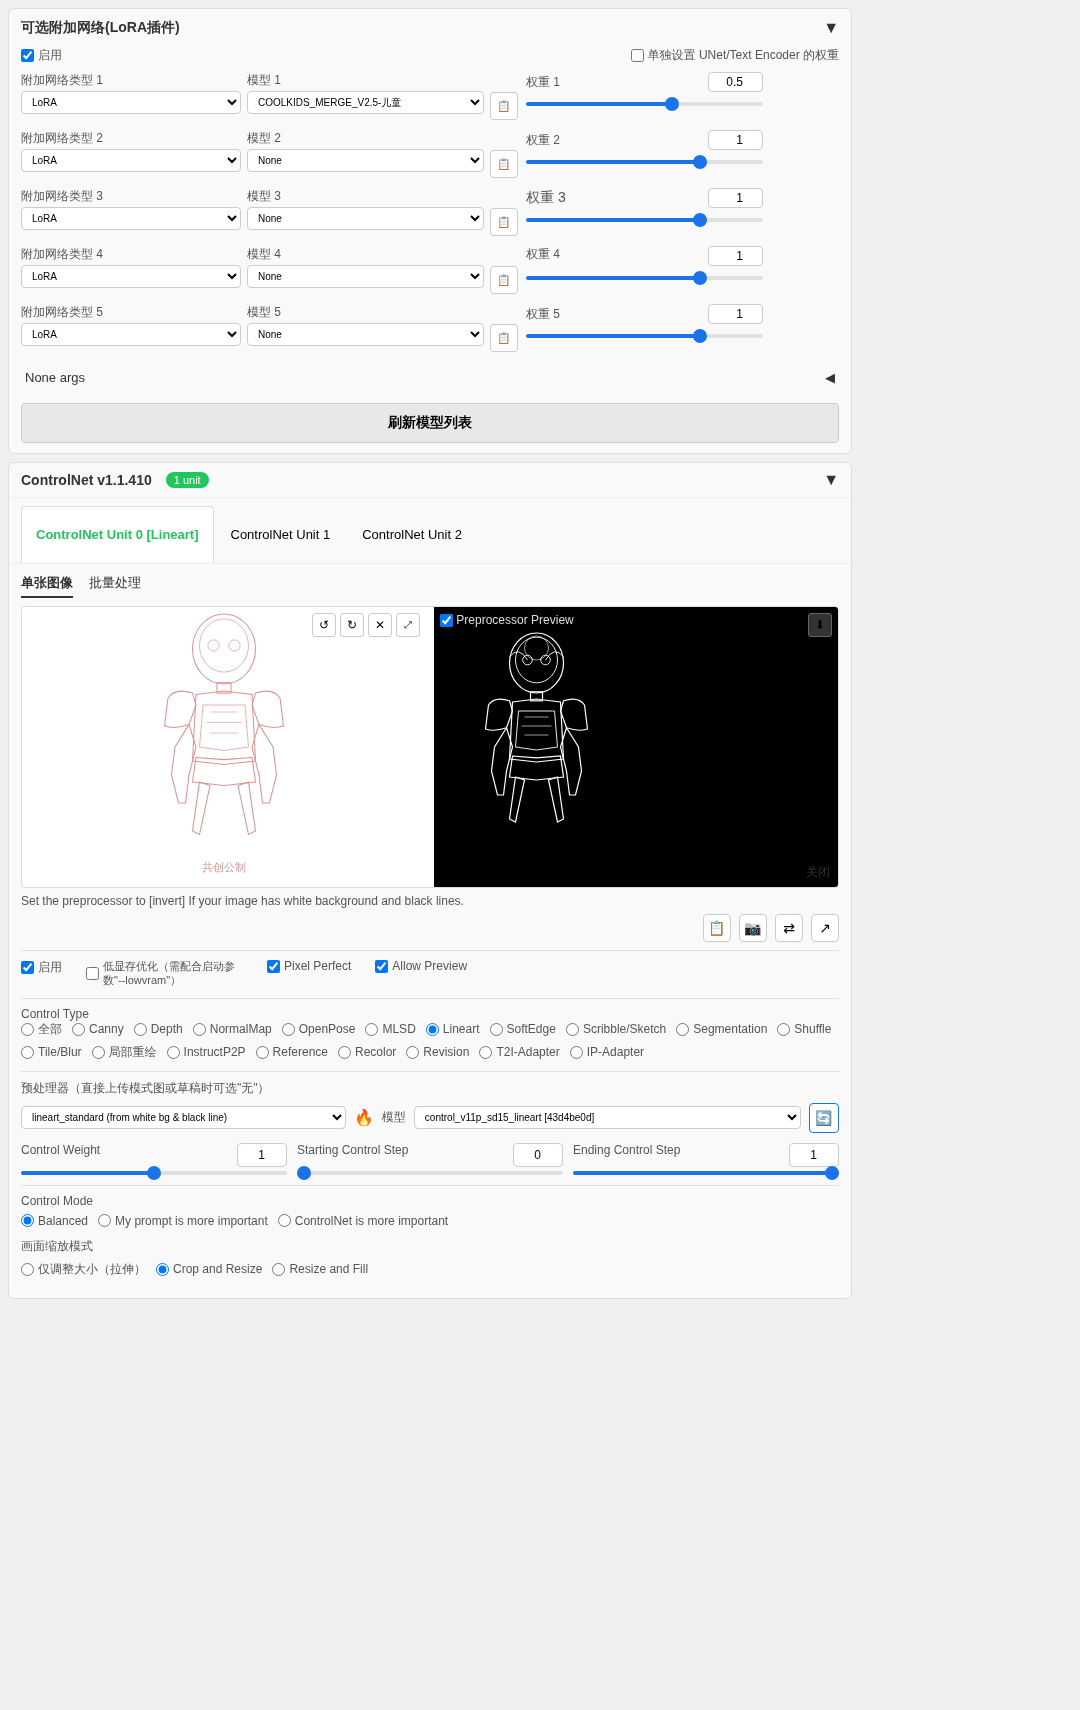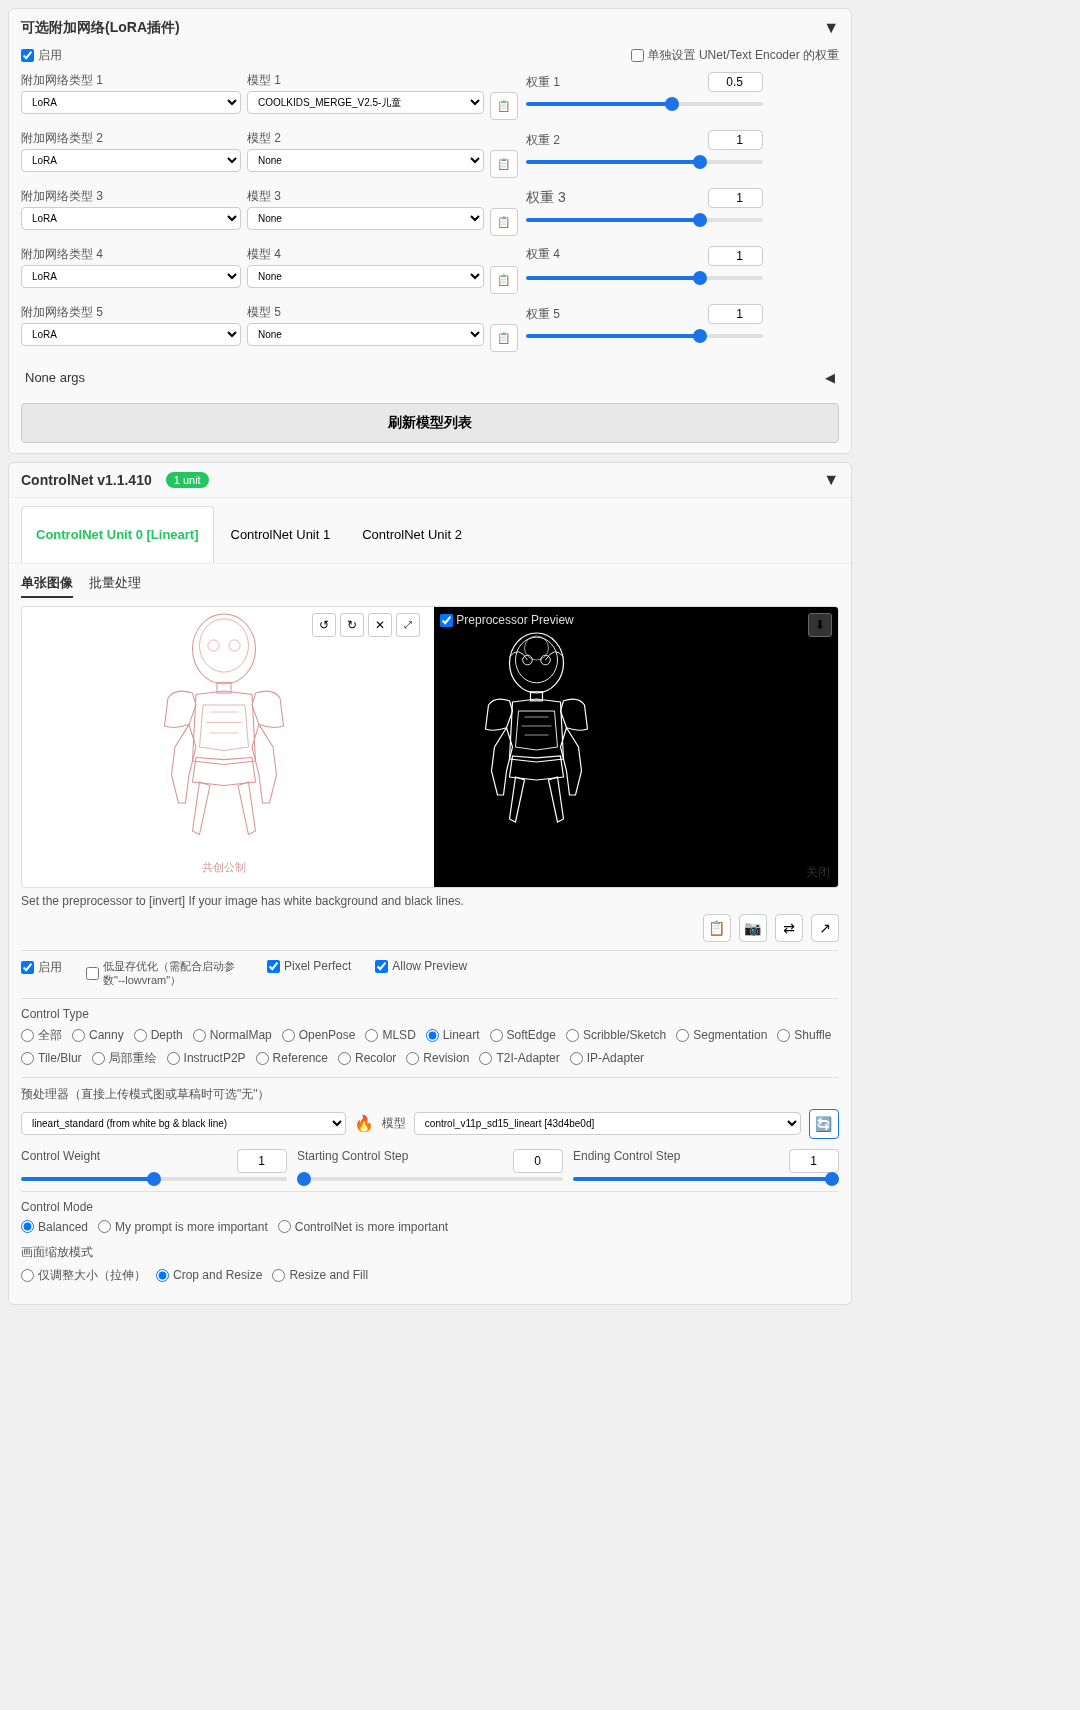--- a/index.html
+++ b/index.html
@@ -248,21 +248,21 @@
       display: flex;
       align-items: center;
       gap: 4px;
     }
     .control-type-section {
       margin-bottom: 10px;
     }
     .control-type-label {
       font-size: 12px;
       color: #555;
-      margin-bottom: 6px;
+      margin-bottom: 0;
     }
     .radio-grid {
       display: flex;
       flex-wrap: wrap;
       gap: 6px 10px;
     }
     .radio-item {
       display: flex;
       align-items: center;
       gap: 4px;

